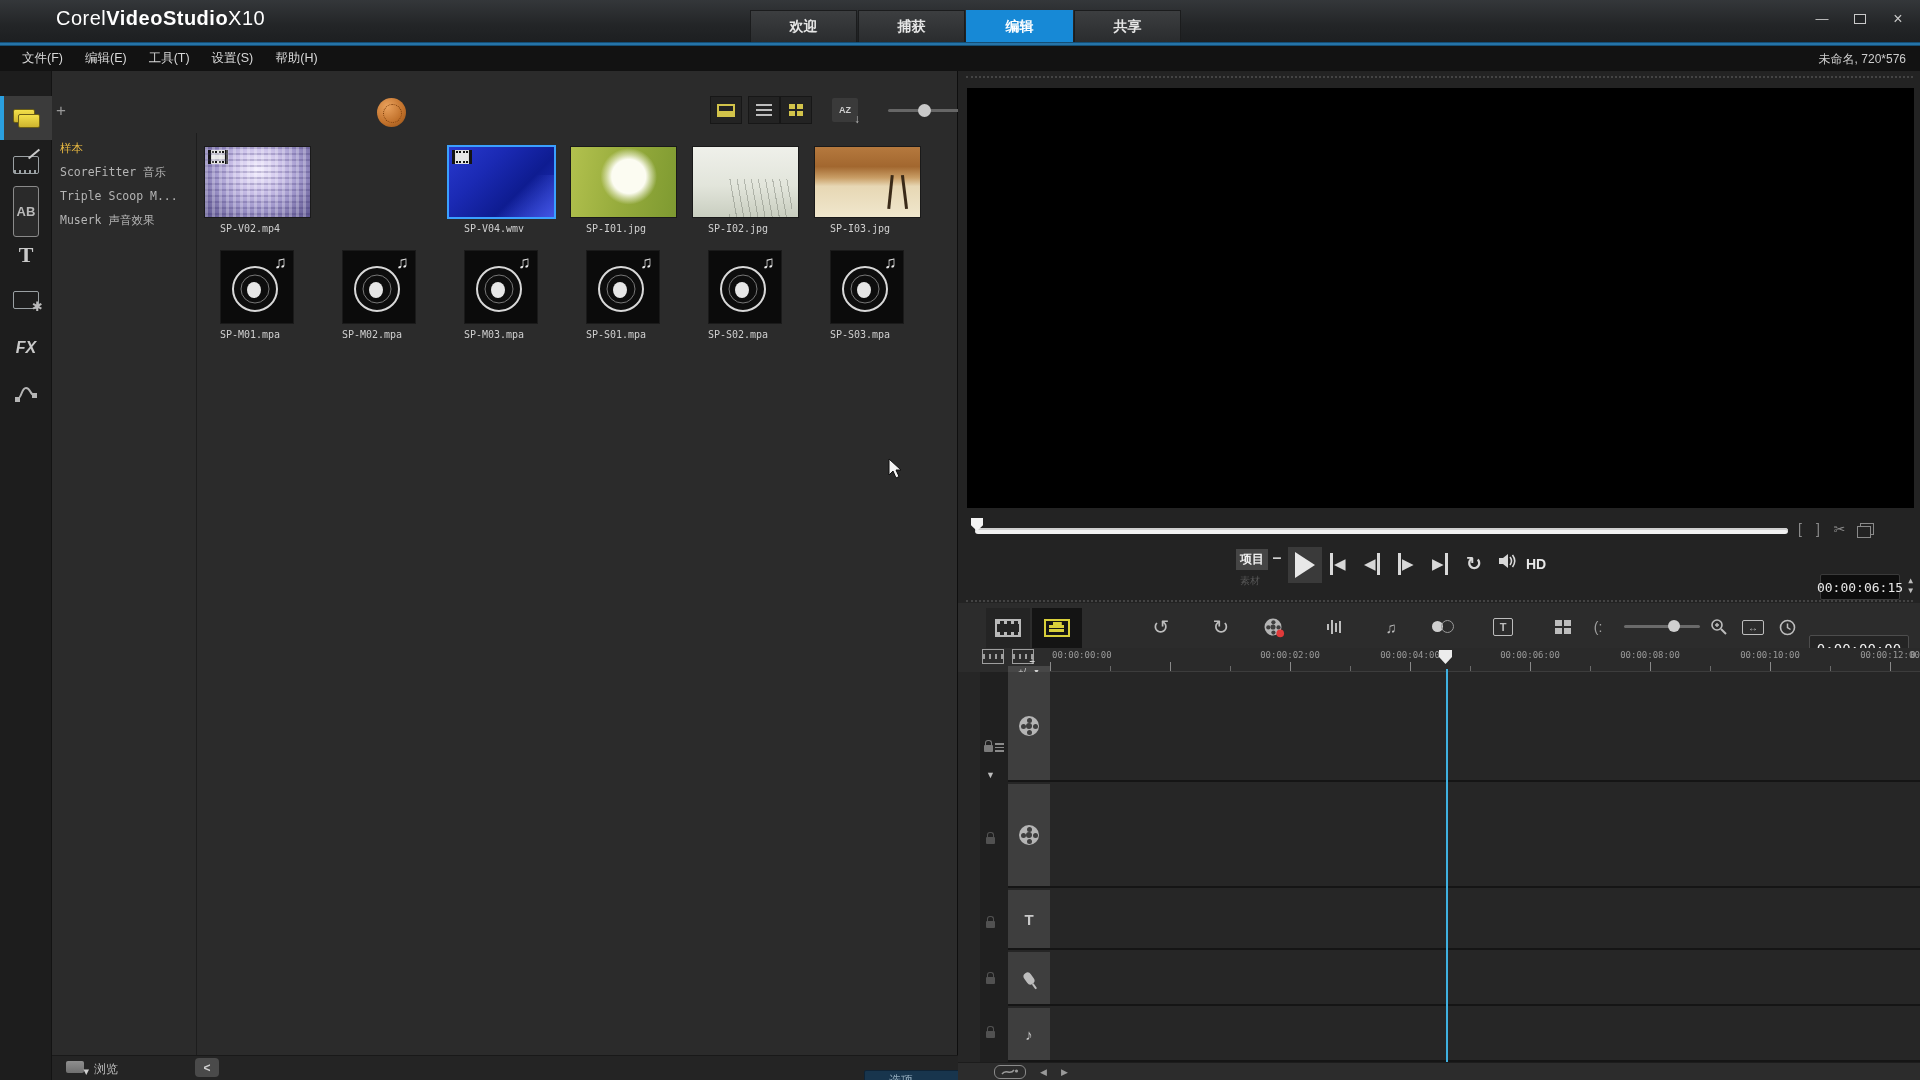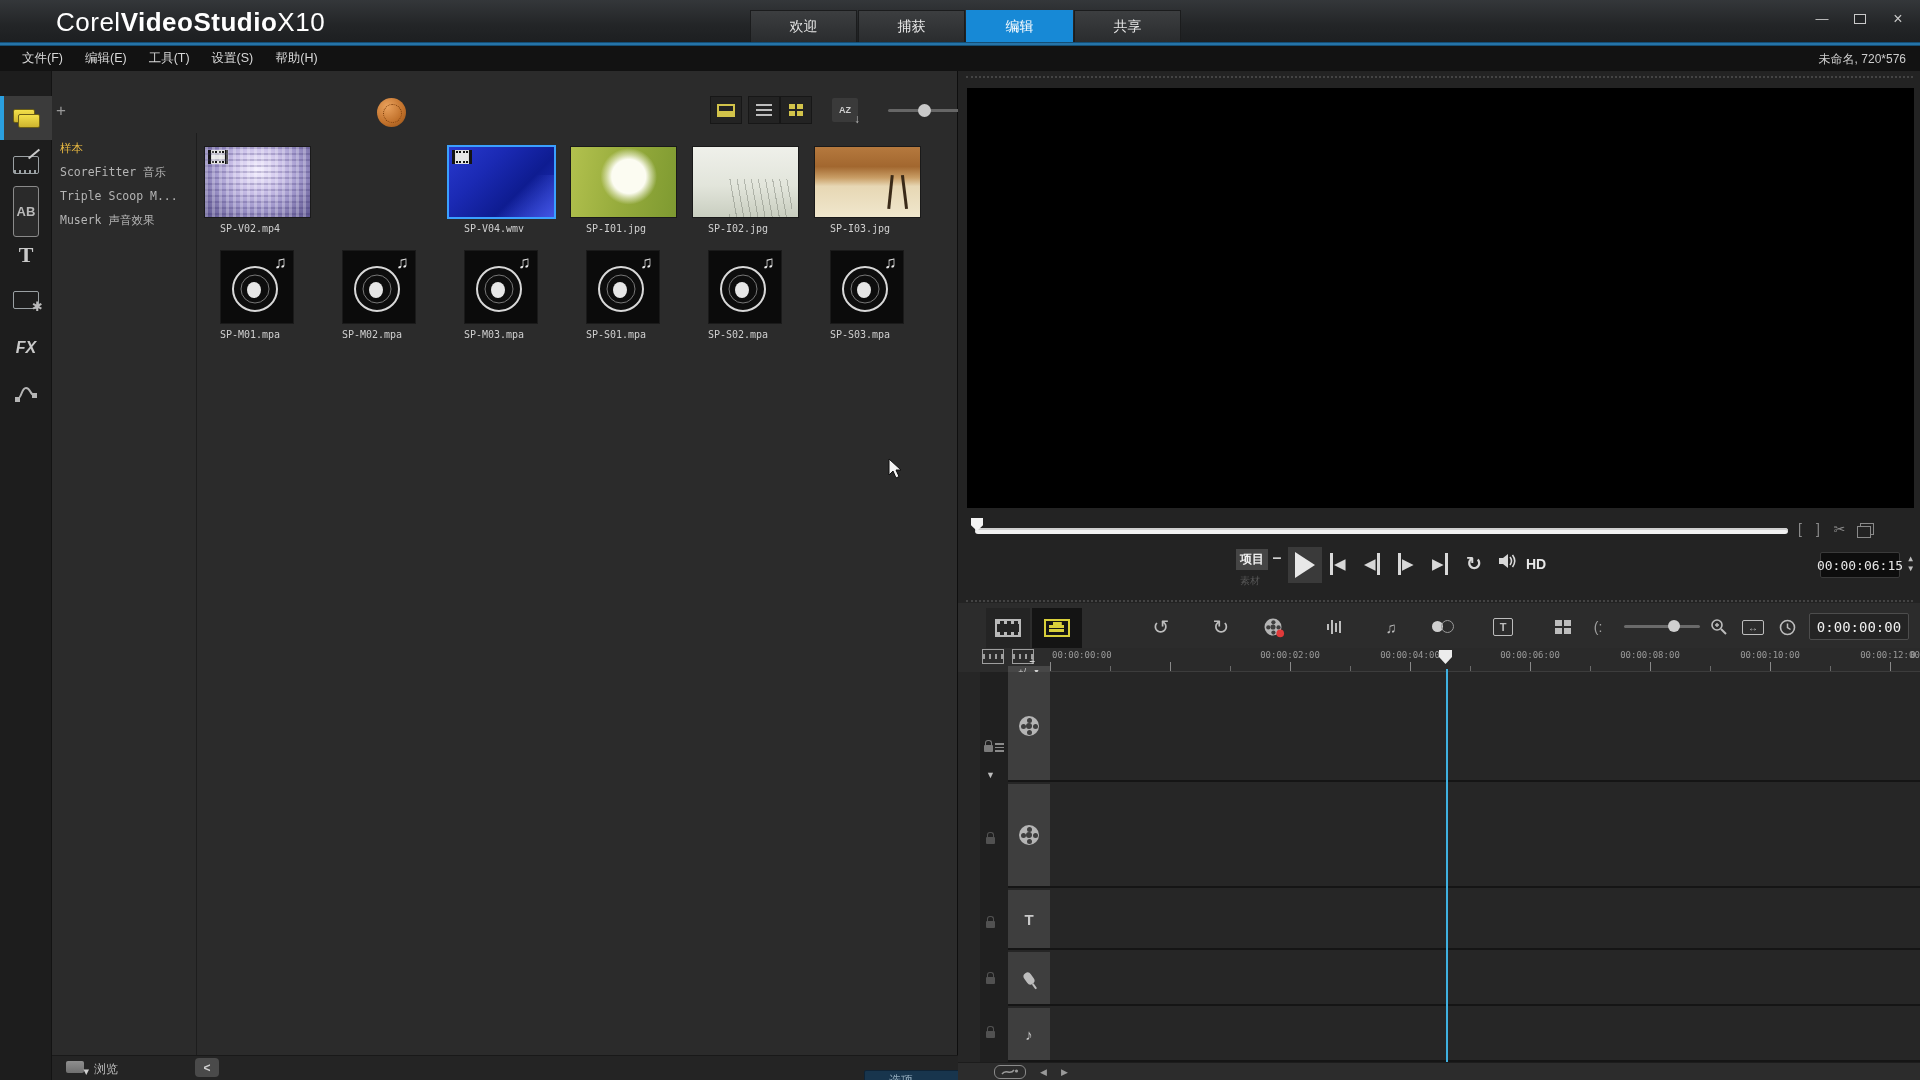--- a/index.html
+++ b/index.html
@@ -1,29 +1,29 @@
 <!DOCTYPE html>
 <html><head>
 <meta charset="utf-8">
 <style>
   html,body{margin:0;padding:0;background:#000;}
   body{width:1920px;height:1080px;position:relative;overflow:hidden;
        font-family:"Liberation Sans","DejaVu Sans",sans-serif;
        -webkit-font-smoothing:antialiased;color:#ddd;}
   .abs{position:absolute;}
-  .mono{font-family:"DejaVu Sans Mono","Liberation Mono",monospace;}
+  .mono{font-family:"DejaVu Sans Mono","Liberation Mono",monospace;margin-top:22px;}
 
   
   .titlebar{left:0;top:0;width:1920px;height:42px;
     background:linear-gradient(#34373a,#232527 60%,#1d1f21);}
-  .brand{left:56px;top:7px;font-size:26px;color:#fff;letter-spacing:.5px;}
+  .brand{left:56px;top:7px;font-size:20px;color:#fff;letter-spacing:.5px;}
   .brand b{font-weight:700;}
   .brand .ver{font-weight:400;}
   .tab{top:10px;height:32px;width:107px;display:flex;align-items:center;justify-content:center;
-       font-size:14px;font-weight:400;color:#e6e6e6;
+       font-size:14px;font-weight:700;color:#e6e6e6;
        background:linear-gradient(#3c3e40,#2a2c2e);border:1px solid #1b1c1d;border-bottom:none;
        box-sizing:border-box;cursor:default;}
   .tab.active{background:#1789d6;color:#fff;border-color:#1789d6;}
   .winbtns{top:12px;right:14px;display:flex;gap:22px;align-items:center;color:#c9c9c9;}
   .winbtn{width:16px;height:12px;display:flex;align-items:flex-end;justify-content:center;font-size:13px;line-height:10px;cursor:default;}
   .restore-glyph{width:10px;height:8px;border:1.5px solid #c9c9c9;position:relative;background:#232527;}
   .restore-glyph::before{content:"";position:absolute;left:2px;top:-4px;width:10px;height:8px;border:1.5px solid #c9c9c9;z-index:-1;}
   .accentline{left:0;top:42px;width:1920px;height:4px;
     background:linear-gradient(#0c3c5c,#2e86c1 50%,#0c3c5c);}
 

